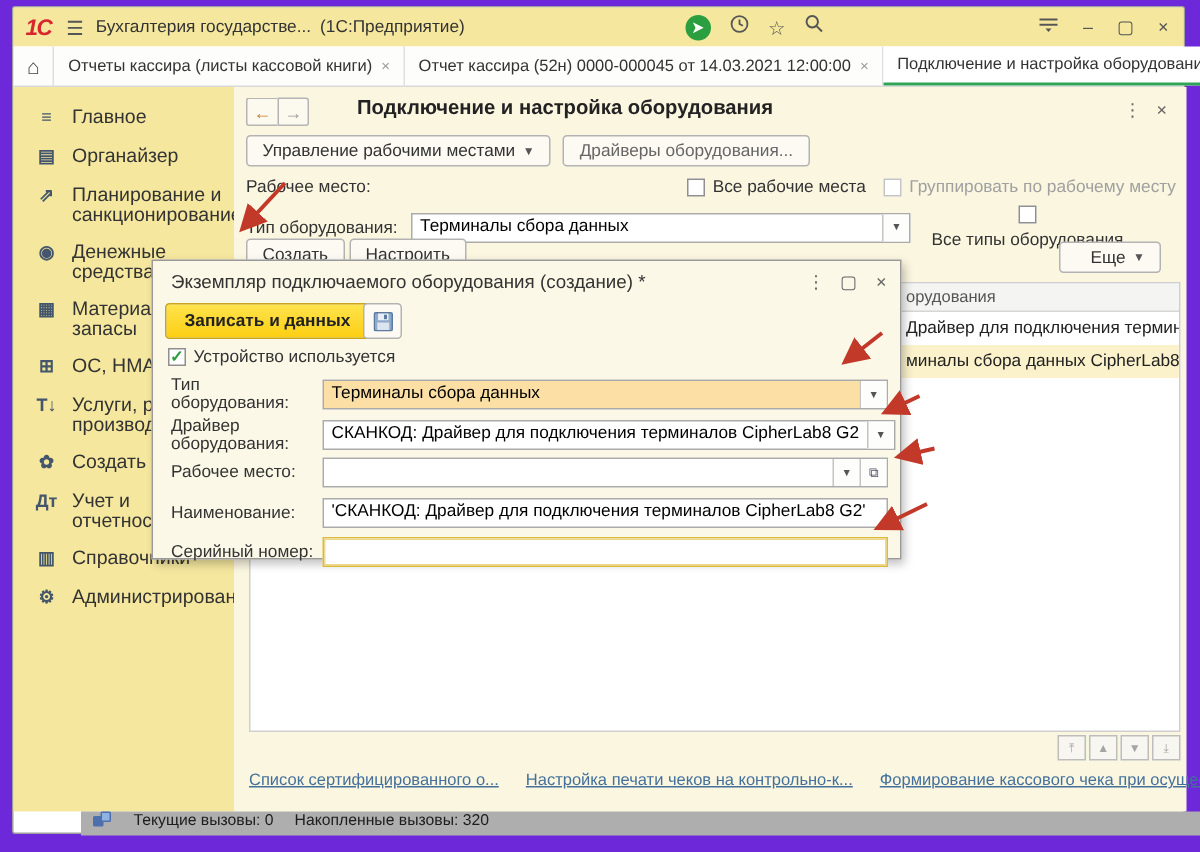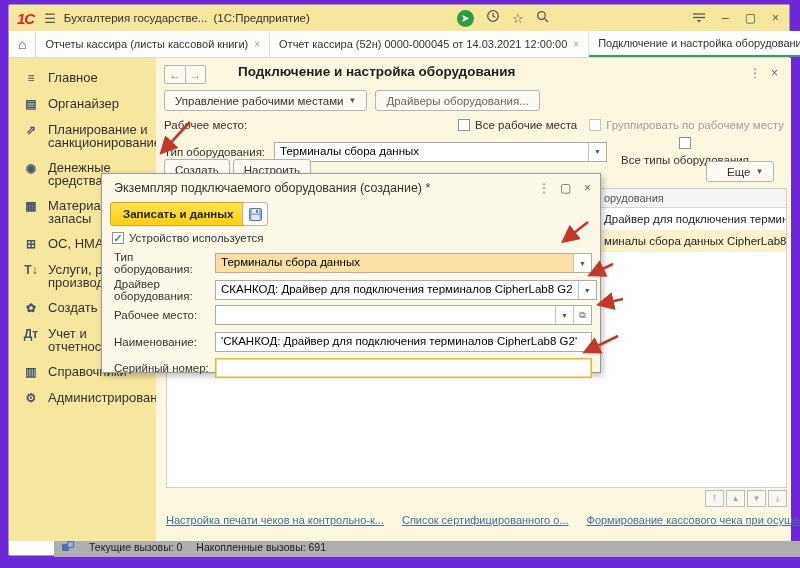--- a/index.html
+++ b/index.html
@@ -259,22 +259,22 @@
     </div>
 
     <div class="tbl-navs">
       <span class="tnav">⤒</span>
       <span class="tnav">▲</span>
       <span class="tnav">▼</span>
       <span class="tnav">⤓</span>
     </div>
 
     <div class="links">
+      <a>Список сертифицированного о...</a>
       <a>Настройка печати чеков на контрольно-к...</a>
-      <a>Список сертифицированного о...</a>
       <a>Формирование кассового чека при осуществлении ...</a>
 
     </div>
   </div>
 
   <div class="dialog">
     <div class="dlg-title">Экземпляр подключаемого оборудования (создание) *</div>
     <span class="dlg-ctl" style="left:436px;">⋮</span>
     <span class="dlg-ctl" style="left:458px;">▢</span>
     <span class="dlg-ctl" style="left:482px;">×</span>
@@ -331,21 +331,21 @@
           </span>
     </div>
   </div>
 
   <div class="statusbar">
     <span class="perf-ico">
           <i class="b1"></i>
           <i class="b2"></i>
         </span>
     <span>Текущие вызовы: 0</span>
-    <span>Накопленные вызовы: 691</span>
+    <span>Накопленные вызовы: 320</span>
   </div>
  </div>
 
  <svg id="arrows" width="800" height="568">
    <defs>
      <marker id="ah" markerWidth="7" markerHeight="7" refX="5" refY="3.5" orient="auto">
        <path d="M0,0 L7,3.5 L0,7 Z" fill="#c23829"></path>
      </marker>
    </defs>
    <line x1="190" y1="122" x2="163" y2="151" stroke="#c23829" stroke-width="2.6" marker-end="url(#ah)"></line>

